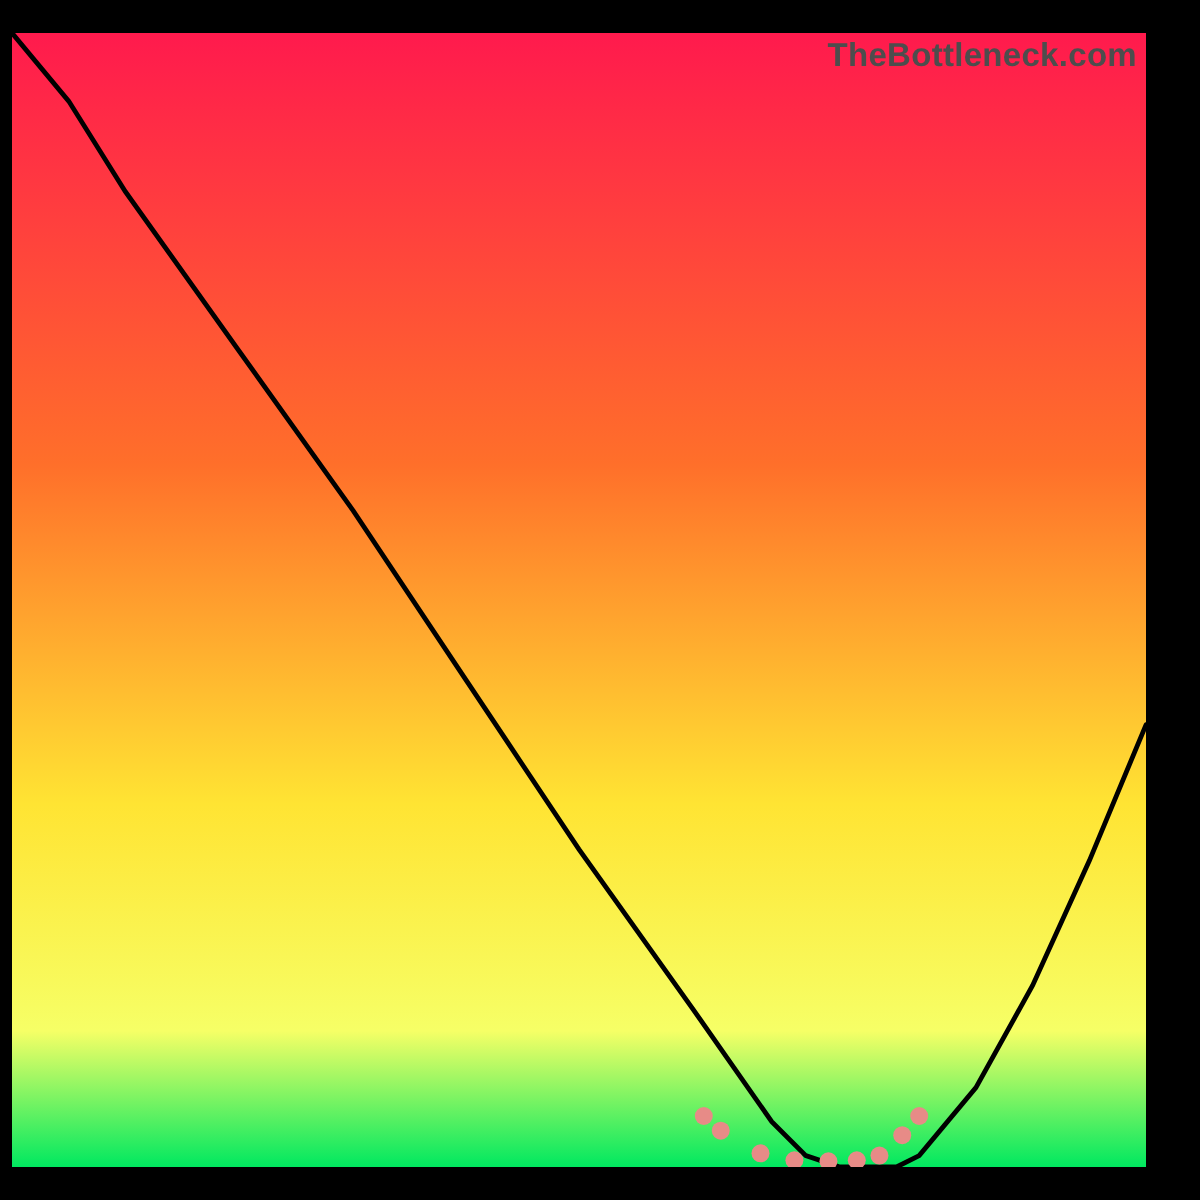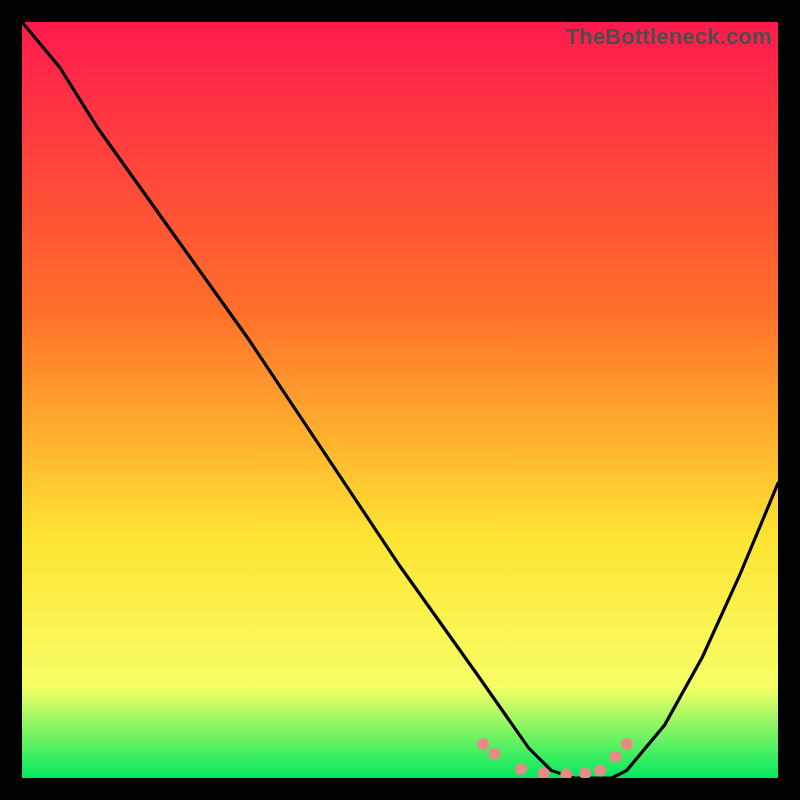--- a/index.html
+++ b/index.html
@@ -1,16 +1,16 @@
 <!DOCTYPE html>
 <html><head>
 <meta charset="utf-8">
 <style>
   html,body{margin:0;padding:0;width:800px;height:800px;background:#000;overflow:hidden;font-family:Arial,Helvetica,sans-serif}
-  .frame{position:absolute;left:22px;top:22px;width:756px;height:756px;background:#eab308}
+  .frame{position:absolute;left:8px;top:22px;width:756px;height:756px;background:#eab308}
   .watermark{position:absolute;right:6px;top:2px;color:#4d4d4d;font-size:22px;font-weight:600;letter-spacing:0.2px;z-index:30}
   svg{position:absolute;left:0;top:0}
 </style>
 </head>
 <body>
 
 <div class="frame">
   <div class="watermark">TheBottleneck.com</div>
 
   <svg id="chart-svg" width="756" height="756" viewBox="0 0 756 756">

